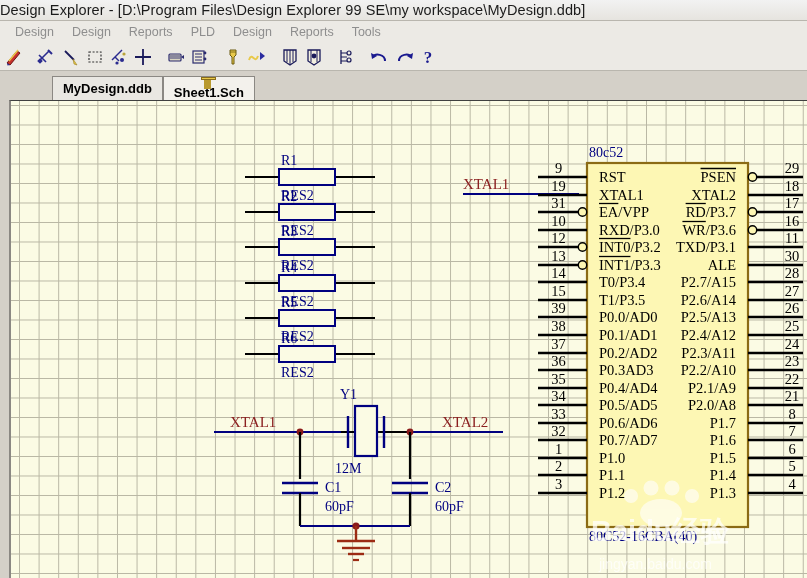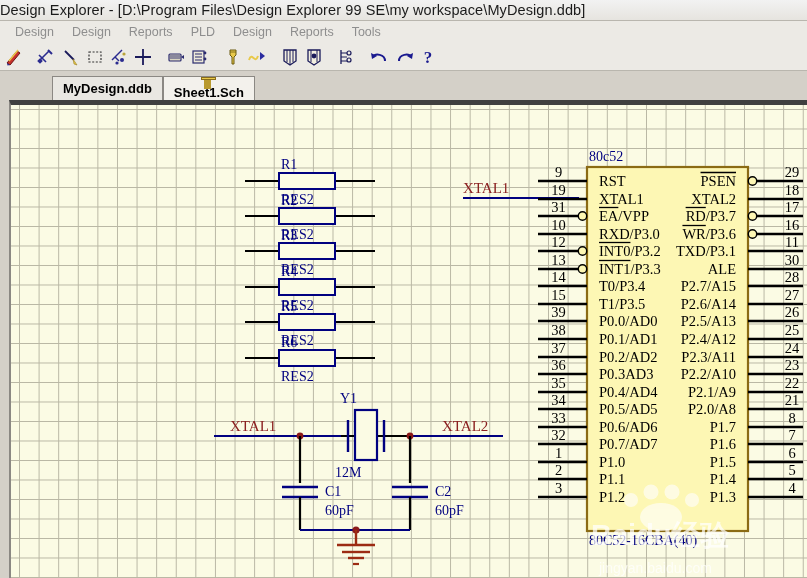--- a/index.html
+++ b/index.html
@@ -74,21 +74,21 @@
   .tab .tabico:after {
     content: ""; position: absolute; left: 2px; top: 2px;
     width: 7px; height: 9px; background: #b99a2e;
   }
 
   
   .canvasframe {
     position: absolute; left: 9px; top: 100px;
     width: 798px; height: 478px;
     border-left: 2px solid #8b8883;
-    border-top: 5px solid #404040;
+    border-top: 1px solid #404040;
     background: #fbfbe4;
     overflow: hidden;
   }
   .canvas {
     position: absolute; left: 0; top: 0; width: 798px; height: 478px;
     background-color: #fbfbe4;
     background-image:
       linear-gradient(to right, #b9b7a4 1px, transparent 1px),
       linear-gradient(to bottom, #b9b7a4 1px, transparent 1px);
     background-size: 19.6px 19.5px;

